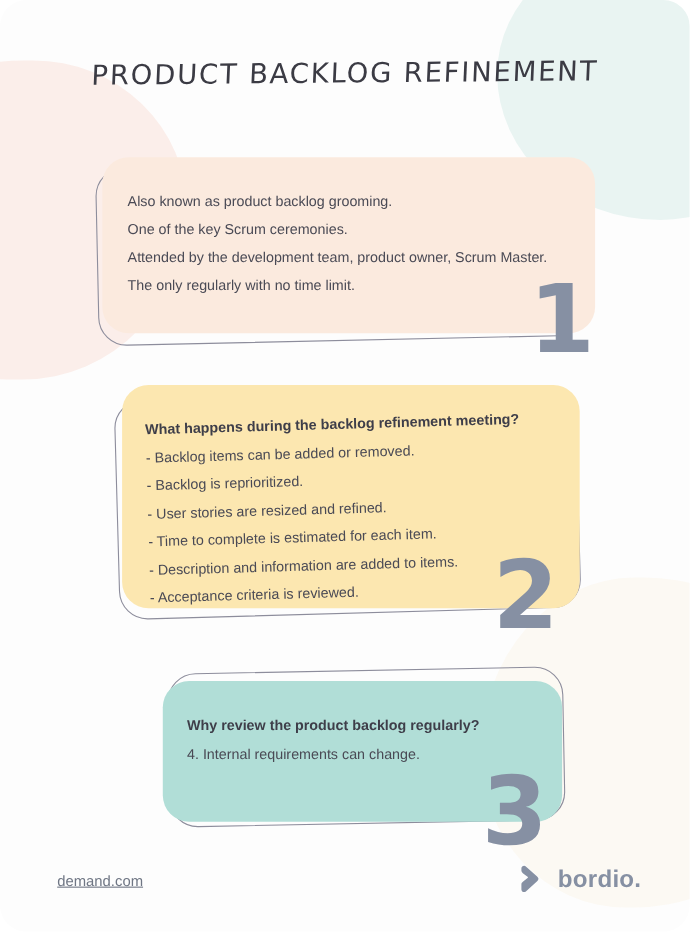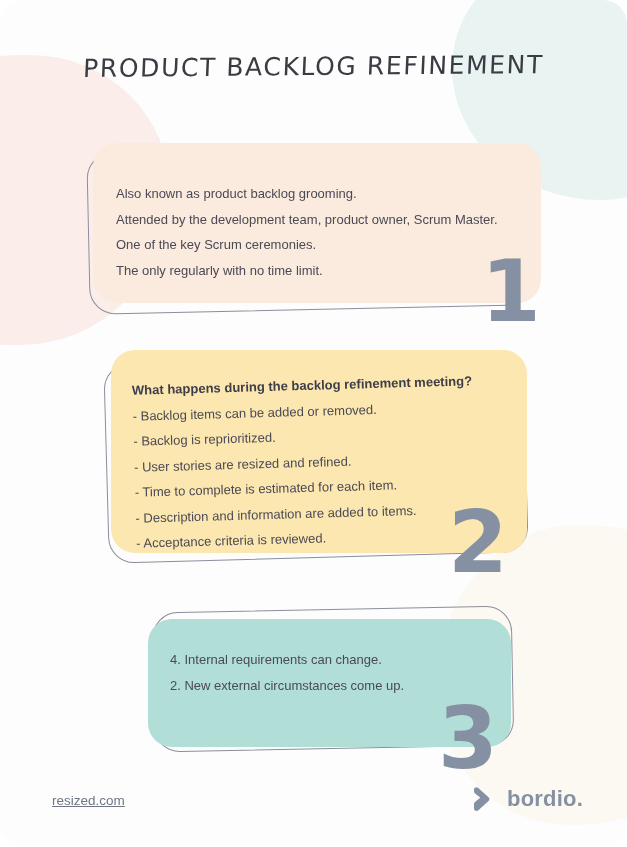--- a/index.html
+++ b/index.html
@@ -77,21 +77,21 @@
     font-weight: bold;
     line-height: 25.5px;
     color: #3e3e49;
     white-space: nowrap;
   }
 
   
   #card1-wrap { left: 82px; top: 136px; width: 470px; height: 190px; }
   #card1-outline { left: 6px; top: 12px; width: 444px; height: 162px; transform: rotate(-1.25deg); }
   #card1-fill { left: 11px; top: 7px; width: 448px; height: 160px; background: #fbeade; }
-  #card1-body { left: 34px; top: 34px; margin-top: 11px; }
+  #card1-body { left: 34px; top: 34px; }
 
   
   #card2-wrap { left: 100px; top: 344px; width: 460px; height: 235px; }
   #card2-outline { left: 6px; top: 14px; width: 420px; height: 200px; transform: rotate(-1.6deg); }
   #card2-fill { left: 11px; top: 6px; width: 416px; height: 203px; background: #fce7b0; }
   #card2-body { left: 34px; top: 29px; transform: rotate(-1.6deg); }
 
   
   #card3-wrap { left: 133px; top: 605px; width: 400px; height: 170px; }
   #card3-outline { left: 20px; top: 4px; width: 360px; height: 140px; transform: rotate(-1.1deg); }
@@ -144,22 +144,22 @@
   <div class="blob" id="blob-mint"></div>
   <div class="blob" id="blob-cream"></div>
 
   <div id="title">PRODUCT BACKLOG REFINEMENT</div>
 
   <div class="card-wrap" id="card1-wrap">
     <div class="card-outline" id="card1-outline"></div>
     <div class="card-fill" id="card1-fill"></div>
     <div class="card-body" id="card1-body">
       <div class="card-line">Also known as product backlog grooming.</div>
+      <div class="card-line">One of the key Scrum ceremonies.</div>
       <div class="card-line">Attended by the development team, product owner, Scrum Master.</div>
-      <div class="card-line">One of the key Scrum ceremonies.</div>
       <div class="card-line">The only regularly with no time limit.</div>
     </div>
   </div>
 
   <div class="card-wrap" id="card2-wrap">
     <div class="card-outline" id="card2-outline"></div>
     <div class="card-fill" id="card2-fill"></div>
     <div class="card-body" id="card2-body">
       <div class="card-heading">What happens during the backlog refinement meeting?</div>
       <div class="card-line">- Backlog items can be added or removed.</div>
@@ -168,30 +168,30 @@
       <div class="card-line">- Time to complete is estimated for each item.</div>
       <div class="card-line">- Description and information are added to items.</div>
       <div class="card-line">- Acceptance criteria is reviewed.</div>
     </div>
   </div>
 
   <div class="card-wrap" id="card3-wrap">
     <div class="card-outline" id="card3-outline"></div>
     <div class="card-fill" id="card3-fill"></div>
     <div class="card-body" id="card3-body">
+      <div class="card-heading">Why review the product backlog regularly?</div>
       <div class="card-line">4. Internal requirements can change.</div>
-      <div class="card-line">2. New external circumstances come up.</div>
     </div>
   </div>
 
   <div class="numeral" id="numeral-1">1</div>
   <div class="numeral" id="numeral-2">2</div>
   <div class="numeral" id="numeral-3">3</div>
 
-  <a id="footer-link" href="#">resized.com</a>
+  <a id="footer-link" href="#">demand.com</a>
 
   <div id="logo">
     <svg id="logo-mark" width="20" height="26" viewBox="0 0 20 26">
       <path d="M3 3.5 C3 1.4 5.6 0.3 7.3 1.9 L17.3 10.9 C18.9 12.3 18.9 13.8 17.3 15.2 L7.3 24.2 C5.6 25.8 3 24.7 3 22.6 L3 18.0 C3 16.9 3.6 16.2 4.6 15.4 L8.6 12.2 C9.1 11.8 9.1 11.5 8.6 11.1 L4.6 8.0 C3.6 7.2 3 6.4 3 5.3 Z" fill="#8690A3"></path>
     </svg>
     <span id="logo-text">bordio.</span>
   </div>
 
 </div>
 

